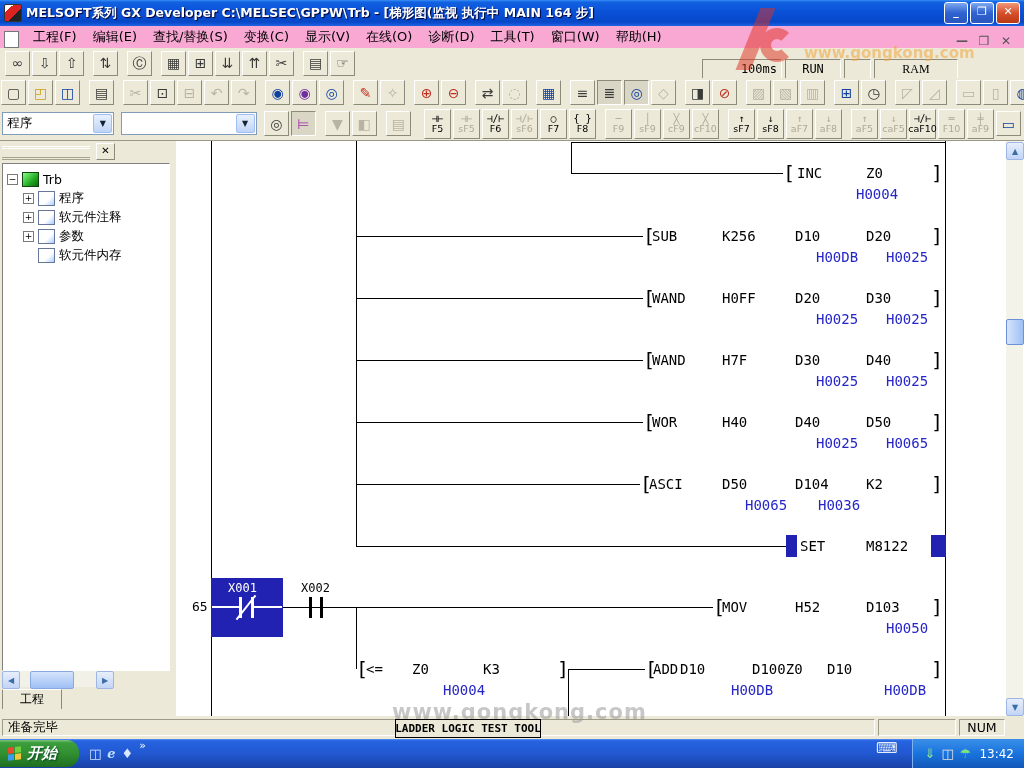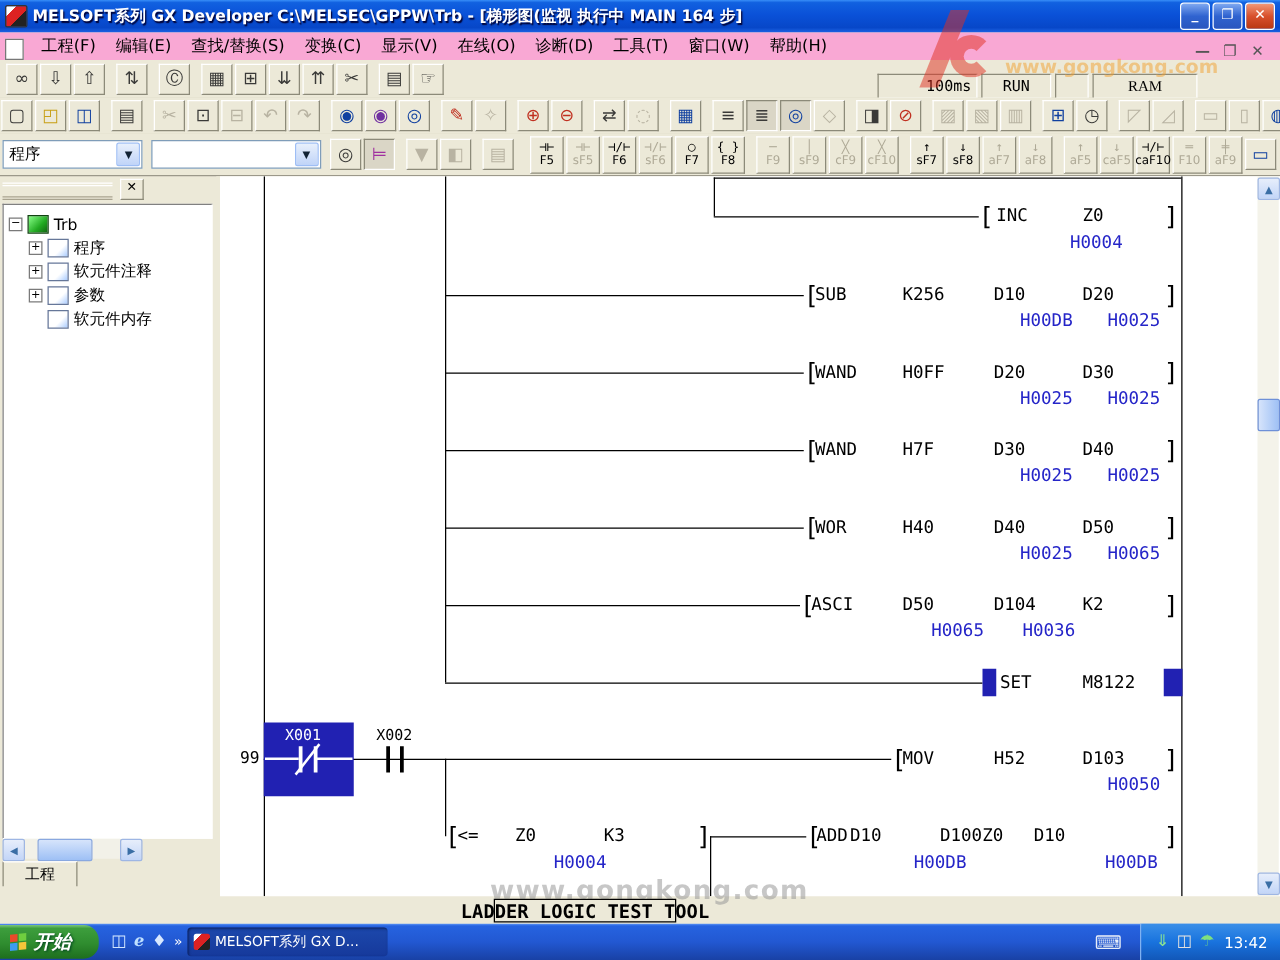--- a/index.html
+++ b/index.html
@@ -82,25 +82,25 @@
   .vscroll .up{position:absolute;top:1px;left:0;}
   .vscroll .dn{position:absolute;bottom:1px;left:0;}
   .sthumb-v{position:absolute;left:0;top:178px;width:16px;height:24px;border:1px solid #6E90D8;border-radius:2px;
     background:linear-gradient(90deg,#D6E4FB,#9EC0F5);}
   
   .statusbar{position:absolute;top:716px;left:0;width:1024px;height:23px;background:#ECE9D8;display:flex;align-items:center;padding:0 2px;box-sizing:border-box;gap:3px;}
   .spanel{height:17px;border:1px solid;border-color:#9D9A86 #FFFFFF #FFFFFF #9D9A86;display:flex;align-items:center;
     padding:0 5px;font-size:12.5px;box-sizing:border-box;}
   .spanel.ready{flex:1;}
   .popup{position:absolute;left:395px;top:719px;width:144px;height:17px;background:#ECE9D8;border:1px solid #000;
-    font-family:"DejaVu Sans Mono",monospace;font-size:15px;font-weight:bold;display:flex;align-items:center;justify-content:center;
+    font-family:"DejaVu Sans Mono",monospace;font-size:11px;font-weight:bold;display:flex;align-items:center;justify-content:center;
     white-space:nowrap;z-index:30;}
   
   .taskbar{position:absolute;top:739px;left:0;width:1024px;height:29px;
-    background:linear-gradient(180deg,#5C94F5 0%,#2663E0 6%,#2258D2 50%,#1941A5 100%);display:flex;align-items:center;}
+    background:linear-gradient(180deg,#5C94F5 0%,#2663E0 6%,#2258D2 50%,#1941A5 100%);display:flex;}
   .startbtn{height:27px;margin:1px 0 1px 0;padding:0 22px 0 8px;border-radius:0 12px 12px 0;display:flex;align-items:center;gap:5px;
     background:linear-gradient(180deg,#7CC67C 0%,#3D9E3D 10%,#2F8D2F 55%,#1E6E1E 100%);
     color:#fff;font-style:italic;font-weight:bold;font-size:15px;text-shadow:1px 1px 2px #042;}
   .flag{width:14px;height:14px;display:grid;grid-template-columns:6px 6px;grid-template-rows:6px 6px;gap:1px;transform:skewY(-6deg);}
   .flag i{display:block;}
   .qlaunch{display:flex;align-items:center;gap:6px;margin:0 6px 0 10px;color:#fff;}
   .qicon{font-size:13px;line-height:1;}
   .chev{color:#fff;font-size:11px;}
   .taskbtn{height:23px;width:160px;margin-left:4px;border-radius:3px;display:flex;align-items:center;gap:4px;padding:0 5px;
     background:linear-gradient(180deg,#4E84EE,#3567D8);box-shadow:inset 0 1px 0 #7FA8F4;color:#fff;font-size:11px;
@@ -589,53 +589,55 @@
         <span class="lval" style="left: 640px; top: 232px; color: rgb(37, 37, 200);">H0025</span>
         <span class="lval" style="left: 710px; top: 232px; color: rgb(37, 37, 200);">H0025</span>
         <span class="lval" style="left: 640px; top: 294px; color: rgb(37, 37, 200);">H0025</span>
         <span class="lval" style="left: 710px; top: 294px; color: rgb(37, 37, 200);">H0065</span>
         <span class="lval" style="left: 569px; top: 356px; color: rgb(37, 37, 200);">H0065</span>
         <span class="lval" style="left: 642px; top: 356px; color: rgb(37, 37, 200);">H0036</span>
         <span class="lval" style="left: 710px; top: 479px; color: rgb(37, 37, 200);">H0050</span>
         <span class="lval" style="left: 267px; top: 541px; color: rgb(37, 37, 200);">H0004</span>
         <span class="lval" style="left: 555px; top: 541px; color: rgb(37, 37, 200);">H00DB</span>
         <span class="lval" style="left: 708px; top: 541px; color: rgb(37, 37, 200);">H00DB</span>
-        <span class="rownum" style="left: 16px; top: 458px;">99</span>
+        <span class="rownum" style="left: 16px; top: 458px;">65</span>
       </div>
     <div class="vscroll" style="position:absolute;left:1006px;top:0;">
       <div class="sbtn up">▲</div>
       <div class="sthumb-v"></div>
       <div class="sbtn dn">▼</div>
     </div>
   </div>
 
+  <div class="statusbar">
+    <div class="spanel ready">准备完毕</div>
+    <div class="spanel" style="width:78px;"></div>
+    <div class="spanel" style="width:46px;justify-content:center;">NUM</div>
+    <div style="width:14px;"></div>
+  </div>
 
   <div class="popup">LADDER LOGIC TEST TOOL</div>
 
   <div class="taskbar">
     <div class="startbtn">
       <span class="flag">
         <i style="background:#E84A2A"></i>
           <i style="background:#6FCF3F"></i>
           <i style="background:#3D9BF0"></i>
           <i style="background:#F4C63A"></i>
       </span>
       <span>开始</span>
     </div>
     <div class="qlaunch" id="qlaunch">
         <span class="qicon" style="color: rgb(207, 228, 255);">◫</span>
         <span class="qicon" style="color: rgb(191, 224, 255); font-style: italic; font-weight: bold; font-family: &quot;DejaVu Serif&quot;, serif;">e</span>
         <span class="qicon" style="color: rgb(216, 232, 255);">♦</span>
       </div>
     <span class="chev">»</span>
     <div id="taskbtns" style="display:flex;align-items:center;">
-        <div class="taskbtn active">
-          <span class="ticon16" style="background: linear-gradient(135deg, rgb(255, 255, 255) 25%, rgb(221, 34, 34) 25%, rgb(221, 34, 34) 60%, rgb(34, 34, 34) 60%);"></span>
-          <span>MELSOFT系列 GX D...</span>
-        </div>
       </div>
     <span class="kbicon">⌨</span>
     <div class="tray">
       <span id="trayicons" style="display:flex;gap:6px;">
           <span class="trayicon" style="color: rgb(143, 232, 143);">⇓</span>
           <span class="trayicon" style="color: rgb(224, 224, 224);">◫</span>
           <span class="trayicon" style="color: rgb(127, 224, 127);">☂</span>
         </span>
       <span class="clock">13:42</span>
     </div>

